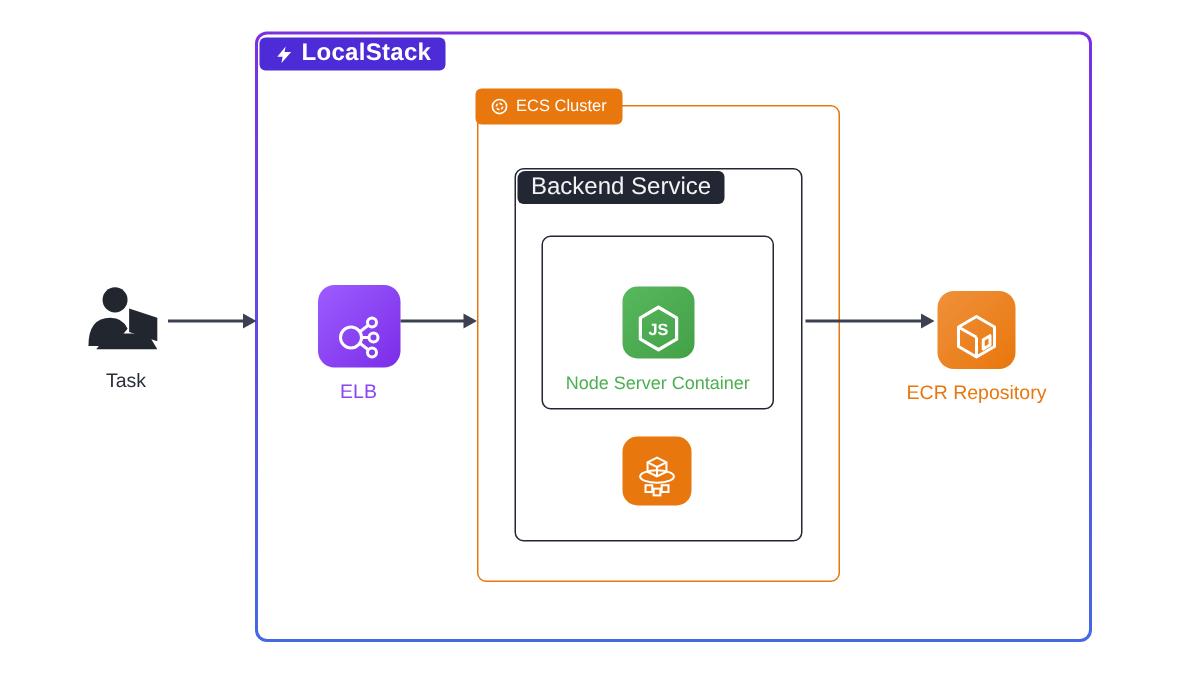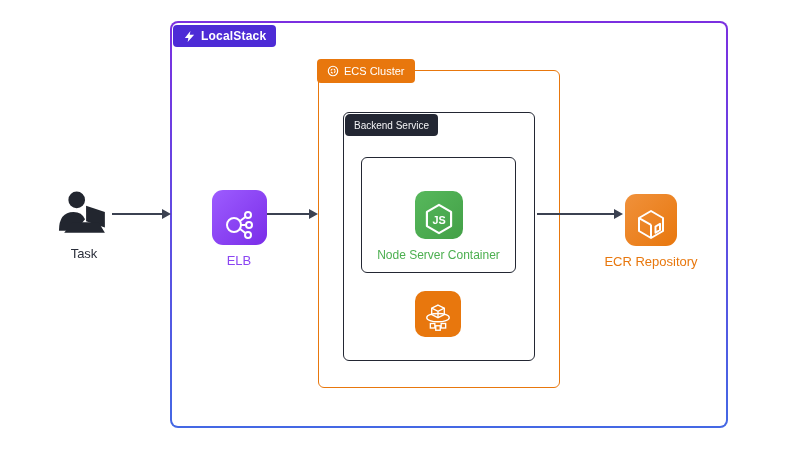--- a/index.html
+++ b/index.html
@@ -16,24 +16,24 @@
 
   
   .ls-frame{position:absolute;left:170px;top:21px;width:558px;height:407px;border-radius:8px;
     background:linear-gradient(180deg,var(--ls-border-top),var(--ls-border-bottom));padding:2px;box-sizing:border-box;}
   .ls-inner{position:relative;width:100%;height:100%;background:#fff;border-radius:6px;}
 
   
   .badge{position:absolute;display:flex;align-items:center;gap:5px;color:#fff;
     white-space:nowrap;box-sizing:border-box;z-index:4;}
   .ls-badge{left:1px;top:2px;height:22px;padding:0 10px;border-radius:4px 4px 4px 4px;
-    background:var(--ls-badge);font-size:12px;font-weight:700;letter-spacing:.2px;}
+    background:var(--ls-badge);font-size:16px;font-weight:700;letter-spacing:.2px;}
   .ecs-badge{left:-2px;top:-12px;height:24px;padding:0 10px;border-radius:4px;
     background:var(--aws-orange);font-size:11px;}
-  .dark-badge{background:var(--badge-dark);color:#F2F3F5;font-size:10px;}
+  .dark-badge{background:var(--badge-dark);color:#F2F3F5;font-size:16px;}
   .bs-badge{left:1px;top:1px;height:22px;padding:0 9px;border-radius:5px 4px 4px 4px;}
   .td-badge{left:1px;top:1px;height:20px;padding:0 8px;border-radius:5px 4px 4px 4px;font-size:10.5px;}
 
   
   .ecs-cluster{position:absolute;left:146px;top:47px;width:242px;height:318px;box-sizing:border-box;
     border:1.5px solid var(--aws-orange);border-radius:6px;}
   .backend-service{position:absolute;left:24px;top:41px;width:192px;height:249px;box-sizing:border-box;
     border:1.5px solid var(--badge-dark);border-radius:6px;}
   .task-def{position:absolute;left:17px;top:44px;width:155px;height:116px;box-sizing:border-box;
     border:1.5px solid var(--badge-dark);border-radius:6px;}

